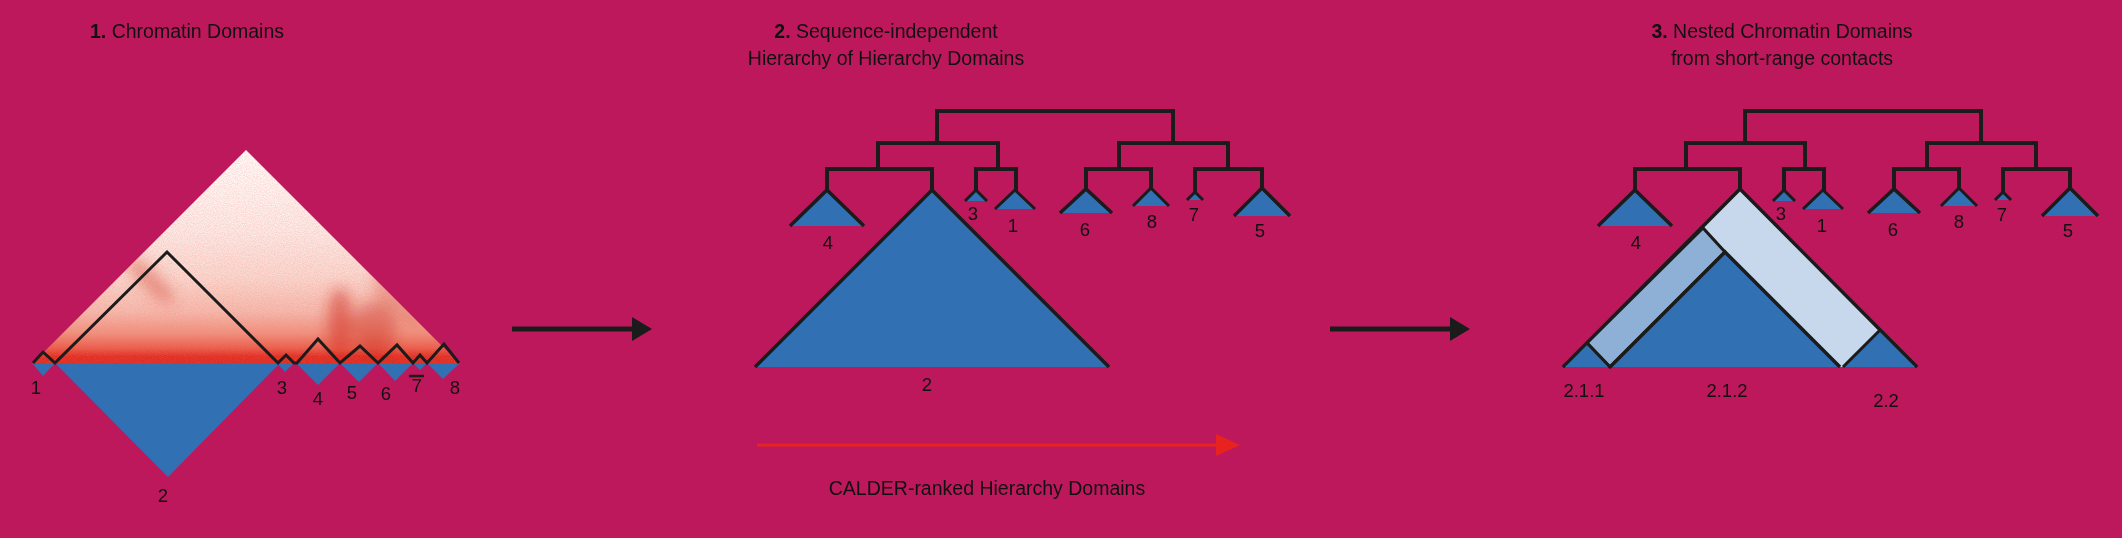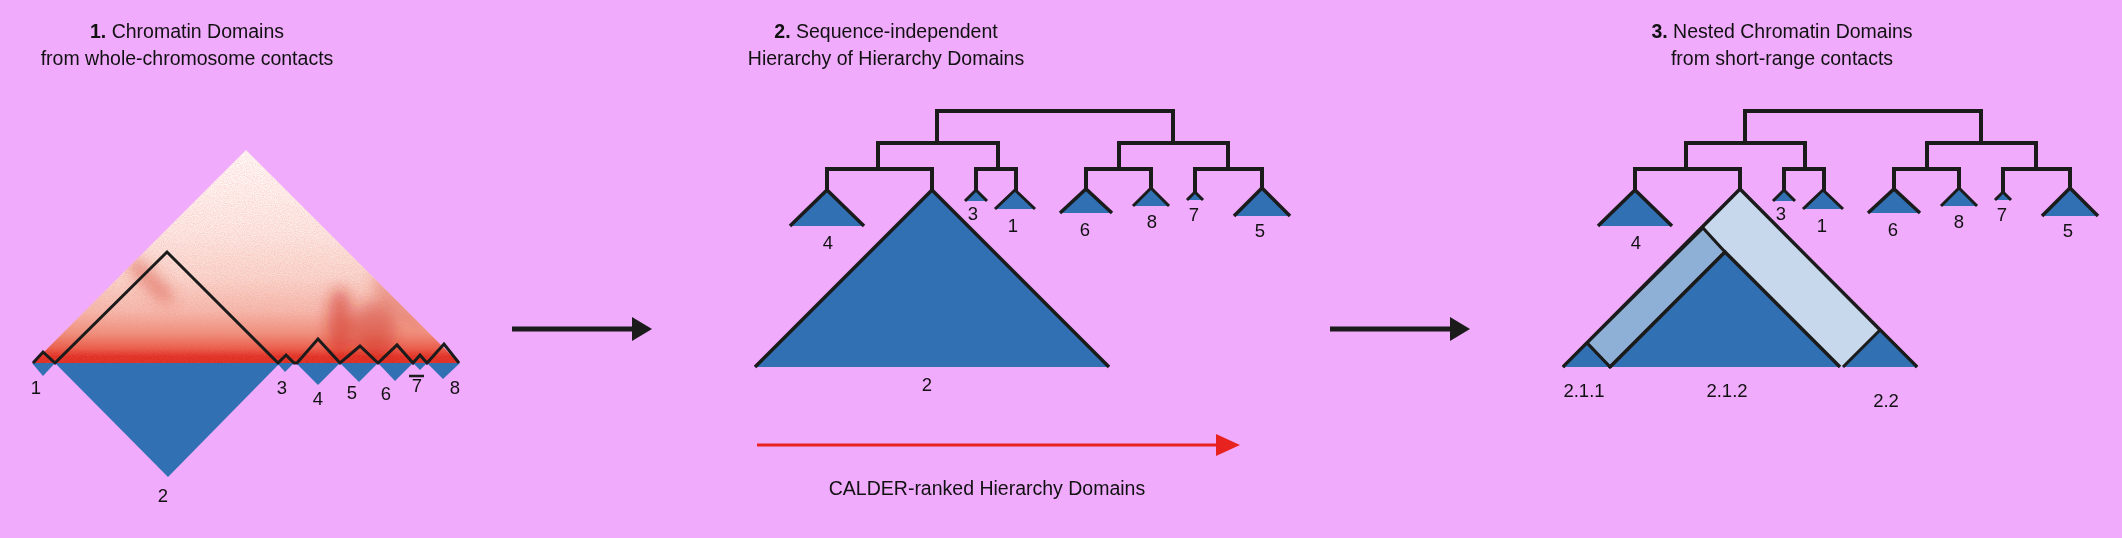--- a/index.html
+++ b/index.html
@@ -1,20 +1,20 @@
 <!DOCTYPE html>
 <html style="--domain_blue: #3270b4; --medium_blue: #8fb0d6; --light_blue: #c7d7ec; --line_black: #1b1b1b; --arrow_red: #e8231f; --heat_red: #df2b21;"><head>
 <meta charset="utf-8">
 <style>
   :root{
     --domain_blue:#3270b4; --medium_blue:#8fb0d6; --light_blue:#c7d7ec;
     --line_black:#1b1b1b; --arrow_red:#e8231f; --heat_red:#df2b21;
   }
   html,body{margin:0;padding:0;background:#ffffff;}
-  #canvas{position:relative;width:2122px;height:538px;background:#f0abfc;overflow:hidden;
+  #canvas{position:relative;width:2122px;height:538px;background:#be185d;overflow:hidden;
           font-family:"Liberation Sans","DejaVu Sans",sans-serif;color:#111;}
   #gfx{position:absolute;left:0;top:0;}
   .dend{fill:none;stroke:var(--line_black);stroke-width:4;stroke-linejoin:miter;}
   .tri{fill:var(--domain_blue);stroke:var(--line_black);stroke-width:3.5;stroke-linejoin:miter;}
   .tri-light{fill:var(--light_blue);stroke:var(--line_black);stroke-width:3.5;stroke-linejoin:miter;}
   .tri-med{fill:var(--medium_blue);stroke:var(--line_black);stroke-width:3;stroke-linejoin:miter;}
   .tri-sm{fill:var(--domain_blue);stroke:var(--line_black);stroke-width:3;stroke-linejoin:miter;}
   .bluefill{fill:var(--domain_blue);}
   .outline1{fill:none;stroke:var(--line_black);stroke-width:3;stroke-linejoin:miter;}
   .arrowline{stroke:var(--line_black);stroke-width:5;}
@@ -137,21 +137,20 @@
         <path class="tri-med" d="M1587,343 L1703,228 L1725,252 L1610,367 Z"></path>
         <path class="tri" d="M1610,367 L1725,252 L1840,367"></path>
         <path class="tri-sm" d="M1563,367 L1587,343 L1610,367"></path>
         <path class="tri-sm" d="M1843,367 L1880,330 L1917,367"></path>
       </g>
     </g>
   </svg>
 
   <div class="title" style="left:187px">
     <div><b>1.</b> <span>Chromatin Domains</span></div>
-    <div>from whole-chromosome contacts</div>
   </div>
   <div class="title" style="left:886px">
     <div><b>2.</b> <span>Sequence-independent</span></div>
     <div>Hierarchy of Hierarchy Domains</div>
   </div>
   <div class="title" style="left:1782px">
     <div><b>3.</b> <span>Nested Chromatin Domains</span></div>
     <div>from short-range contacts</div>
   </div>
 

